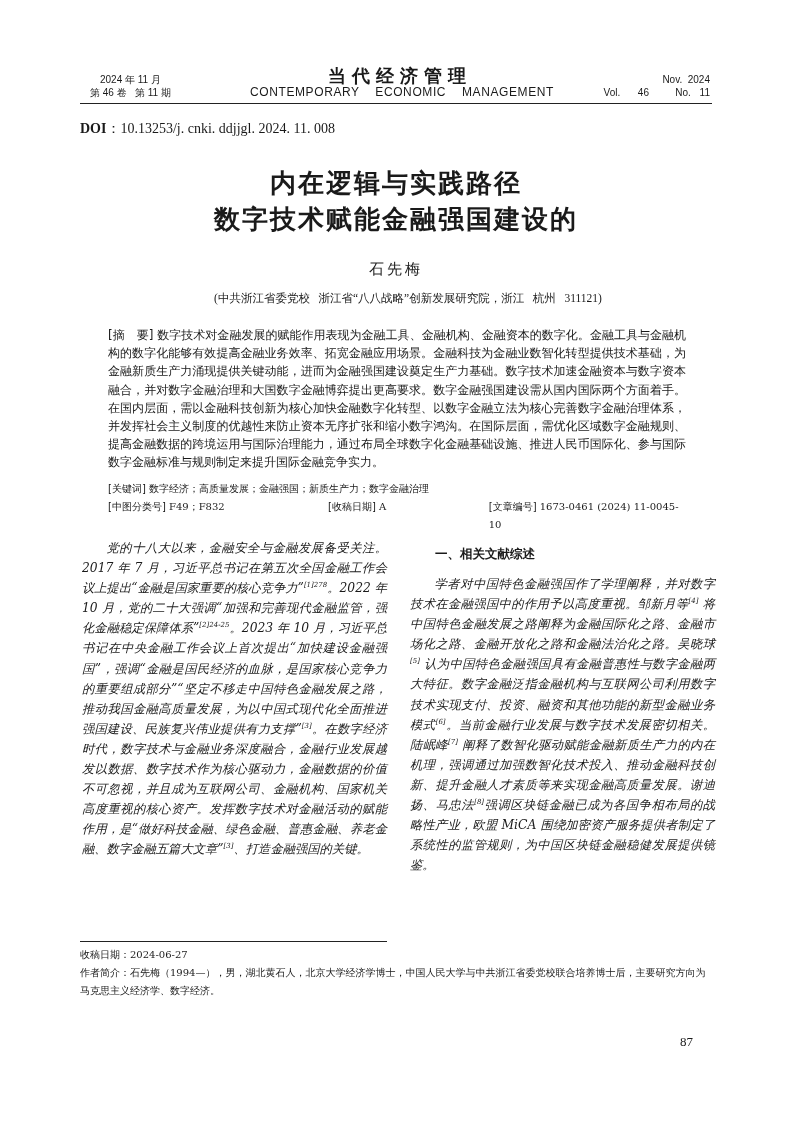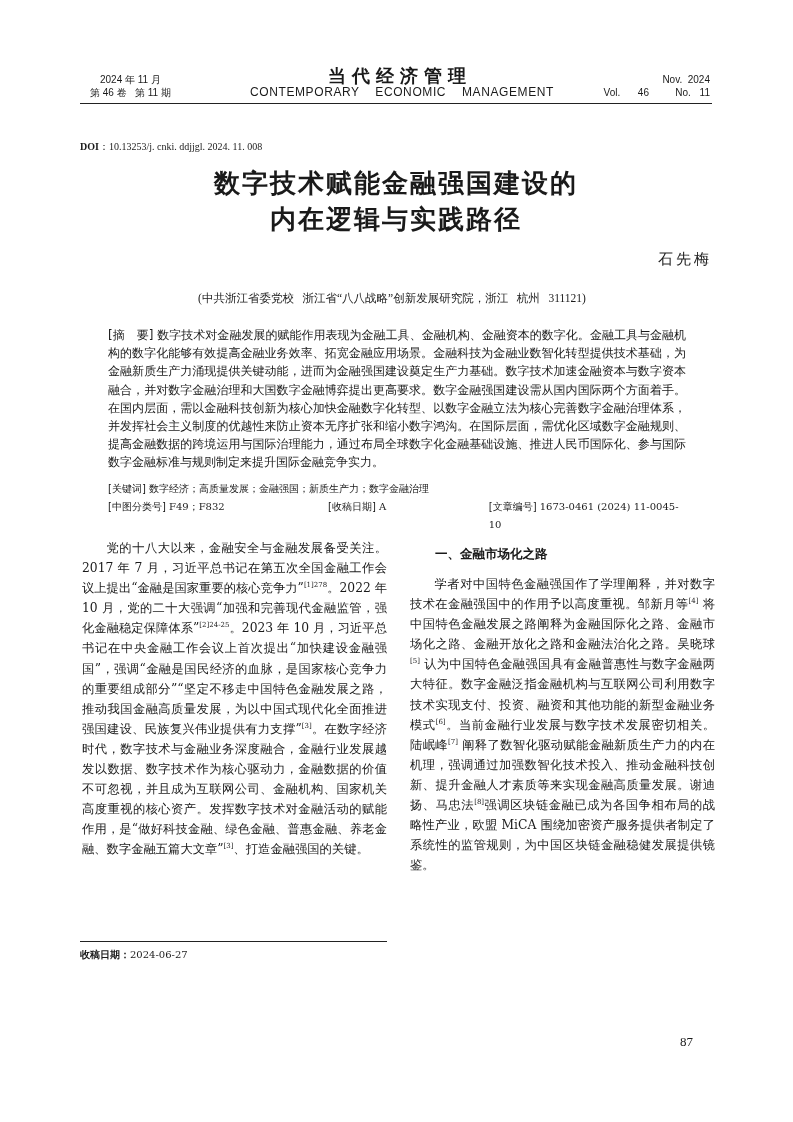--- a/index.html
+++ b/index.html
@@ -12,48 +12,48 @@
   
   .hdr-left { left: 90px; top: 73px; width: 110px; font-family: "Liberation Sans", sans-serif; font-size: 10px; line-height: 13px; }
   .hdr-left .l1 { padding-left: 10px; }
   .hdr-center { left: 250px; top: 66px; width: 300px; text-align: center; }
   .hdr-center .cn { font-family: "DejaVu Serif", serif; font-size: 18px; font-weight: bold; letter-spacing: 6px; line-height: 20px; }
   .hdr-center .en { font-family: "Liberation Sans", sans-serif; font-size: 12px; letter-spacing: 0.6px; word-spacing: 4px; line-height: 12px; }
   .hdr-right { left: 600px; top: 73px; width: 110px; text-align: right; font-family: "Liberation Sans", sans-serif; font-size: 10px; line-height: 13px; }
   .hdr-right .l2 { word-spacing: 6px; }
   .hdr-rule { left: 80px; top: 103px; width: 632px; height: 0; border-top: 1px solid #222; }
 
-  .doi { left: 80px; top: 140px; font-family: "Liberation Serif", serif; font-size: 10px; }
+  .doi { left: 80px; top: 120px; font-family: "Liberation Serif", serif; font-size: 14px; }
   .doi b { font-weight: bold; }
 
   
   .title { left: 80px; top: 165px; width: 632px; text-align: center; font-family: "DejaVu Sans", sans-serif; font-weight: bold; font-size: 26px; line-height: 36px; letter-spacing: 2px; }
-  .author { left: 80px; top: 250px; width: 632px; text-align: right; font-size: 15px; letter-spacing: 3px; }
-  .affil { left: 76px; top: 291px; width: 632px; text-align: center; font-size: 11.5px; font-family: "Liberation Serif", "DejaVu Serif", serif; }
+  .author { left: 80px; top: 260px; width: 632px; text-align: center; font-size: 15px; letter-spacing: 3px; }
+  .affil { left: 92px; top: 291px; width: 632px; text-align: center; font-size: 11.5px; font-family: "Liberation Serif", "DejaVu Serif", serif; }
 
   
   .abstract { left: 108px; top: 326px; width: 578px; font-size: 12px; line-height: 18.2px; text-align: justify; }
   .tag { font-family: "DejaVu Sans", sans-serif; font-weight: normal; }
   .meta-line { font-size: 10px; line-height: 18px; }
   .kw { left: 108px; top: 480px; width: 578px; }
   .cls { left: 108px; top: 498px; width: 578px; display: flex; }
   .cls .c1 { width: 226px; }
   .cls .c2 { width: 165px; }
 
   
   .col { top: 538px; width: 305px; font-size: 12.3px; line-height: 20.1px; text-align: justify; font-family: "DejaVu Serif", serif; }
-  .col p { margin: 0; text-indent: 2em; }
+  .col p { margin: 0; text-indent: 2em; font-style: italic; }
   .col-left { left: 82px; }
   .col-right { left: 410px; }
   .sec-head { font-family: "DejaVu Sans", sans-serif; font-weight: bold; font-size: 12.5px; margin: 6px 0 10px 0; padding-left: 2em; line-height: 20px; }
   sup { font-size: 7px; line-height: 0; vertical-align: super; }
 
   .fn-rule { left: 80px; top: 941px; width: 307px; border-top: 1px solid #222; }
   .fn { left: 80px; top: 946px; width: 632px; font-size: 10px; line-height: 18px; }
-  .fn .lbl { font-family: "DejaVu Sans", sans-serif; font-weight: bold; }
+  .fn .lbl { font-family: "DejaVu Sans", sans-serif; font-weight: normal; }
 
   .page-num { left: 680px; top: 1034px; font-family: "Liberation Serif", serif; font-size: 13px; }
 </style>
 </head>
 <body>
 
 <div class="abs hdr-left">
   <div class="l1">2024 年 11 月</div>
   <div style="white-space:pre">第 46 卷   第 11 期</div>
 </div>
@@ -65,22 +65,22 @@
   <div style="white-space:pre">Nov.  2024</div>
   <div class="l2" style="white-space:pre">Vol.  46   No. 11</div>
 </div>
 <div class="abs hdr-rule"></div>
 
 <div class="abs doi">
   <b>DOI</b><span>：10.13253/j. cnki. ddjjgl. 2024. 11. 008</span>
 </div>
 
 <div class="abs title">
+  <div>内在逻辑与实践路径</div>
   <div>数字技术赋能金融强国建设的</div>
-  <div>内在逻辑与实践路径</div>
 </div>
 <div class="abs author">石先梅</div>
 <div class="abs affil" style="white-space:pre">(中共浙江省委党校   浙江省“八八战略”创新发展研究院，浙江   杭州   311121)</div>
 
 <div class="abs abstract">
   <span class="tag">[摘　要]</span>
   <span>数字技术对金融发展的赋能作用表现为金融工具、金融机构、金融资本的数字化。金融工具与金融机构的数字化能够有效提高金融业务效率、拓宽金融应用场景。金融科技为金融业数智化转型提供技术基础，为金融新质生产力涌现提供关键动能，进而为金融强国建设奠定生产力基础。数字技术加速金融资本与数字资本融合，并对数字金融治理和大国数字金融博弈提出更高要求。数字金融强国建设需从国内国际两个方面着手。在国内层面，需以金融科技创新为核心加快金融数字化转型、以数字金融立法为核心完善数字金融治理体系，并发挥社会主义制度的优越性来防止资本无序扩张和缩小数字鸿沟。在国际层面，需优化区域数字金融规则、提高金融数据的跨境运用与国际治理能力，通过布局全球数字化金融基础设施、推进人民币国际化、参与国际数字金融标准与规则制定来提升国际金融竞争实力。</span>
 </div>
 
 <div class="abs meta-line kw">
@@ -103,26 +103,29 @@
   </div>
 </div>
 
 <div class="abs col col-left">
   <p>
     <span>党的十八大以来，金融安全与金融发展备受关注。2017 年 7 月，习近平总书记在第五次全国金融工作会议上提出“金融是国家重要的核心竞争力”</span><sup>[1]278</sup><span>。2022 年 10 月，党的二十大强调“加强和完善现代金融监管，强化金融稳定保障体系”</span><sup>[2]24-25</sup><span>。2023 年 10 月，习近平总书记在中央金融工作会议上首次提出“加快建设金融强国”，强调“金融是国民经济的血脉，是国家核心竞争力的重要组成部分”“坚定不移走中国特色金融发展之路，推动我国金融高质量发展，为以中国式现代化全面推进强国建设、民族复兴伟业提供有力支撑”</span><sup>[3]</sup><span>。在数字经济时代，数字技术与金融业务深度融合，金融行业发展越发以数据、数字技术作为核心驱动力，金融数据的价值不可忽视，并且成为互联网公司、金融机构、国家机关高度重视的核心资产。发挥数字技术对金融活动的赋能作用，是“做好科技金融、绿色金融、普惠金融、养老金融、数字金融五篇大文章”</span><sup>[3]</sup><span>、打造金融强国的关键。</span>
   </p>
 </div>
 
 <div class="abs col col-right">
-  <div class="sec-head">一、金融市场化之路</div>
+  <div class="sec-head">一、相关文献综述</div>
   <p>
     <span>学者对中国特色金融强国作了学理阐释，并对数字技术在金融强国中的作用予以高度重视。邹新月等</span><sup>[4]</sup><span> 将中国特色金融发展之路阐释为金融国际化之路、金融市场化之路、金融开放化之路和金融法治化之路。吴晓球</span><sup>[5]</sup><span> 认为中国特色金融强国具有金融普惠性与数字金融两大特征。数字金融泛指金融机构与互联网公司利用数字技术实现支付、投资、融资和其他功能的新型金融业务模式</span><sup>[6]</sup><span>。当前金融行业发展与数字技术发展密切相关。陆岷峰</span><sup>[7]</sup><span> 阐释了数智化驱动赋能金融新质生产力的内在机理，强调通过加强数智化技术投入、推动金融科技创新、提升金融人才素质等来实现金融高质量发展。谢迪扬、马忠法</span><sup>[8]</sup><span>强调区块链金融已成为各国争相布局的战略性产业，欧盟 MiCA 围绕加密资产服务提供者制定了系统性的监管规则，为中国区块链金融稳健发展提供镜鉴。</span>
   </p>
 </div>
 
 <div class="abs fn-rule"></div>
 <div class="abs fn">
   <div>
     <span class="lbl">收稿日期：</span><span>2024-06-27</span>
   </div>
+  <div>
+    <span class="lbl">作者简介：</span><span>石先梅（1994—），男，湖北黄石人，北京大学经济学博士，中国人民大学与中共浙江省委党校联合培养博士后，主要研究方向为马克思主义经济学、数字经济。</span>
+  </div>
 </div>
 
 <div class="abs page-num">87</div>
 
 </body></html>

